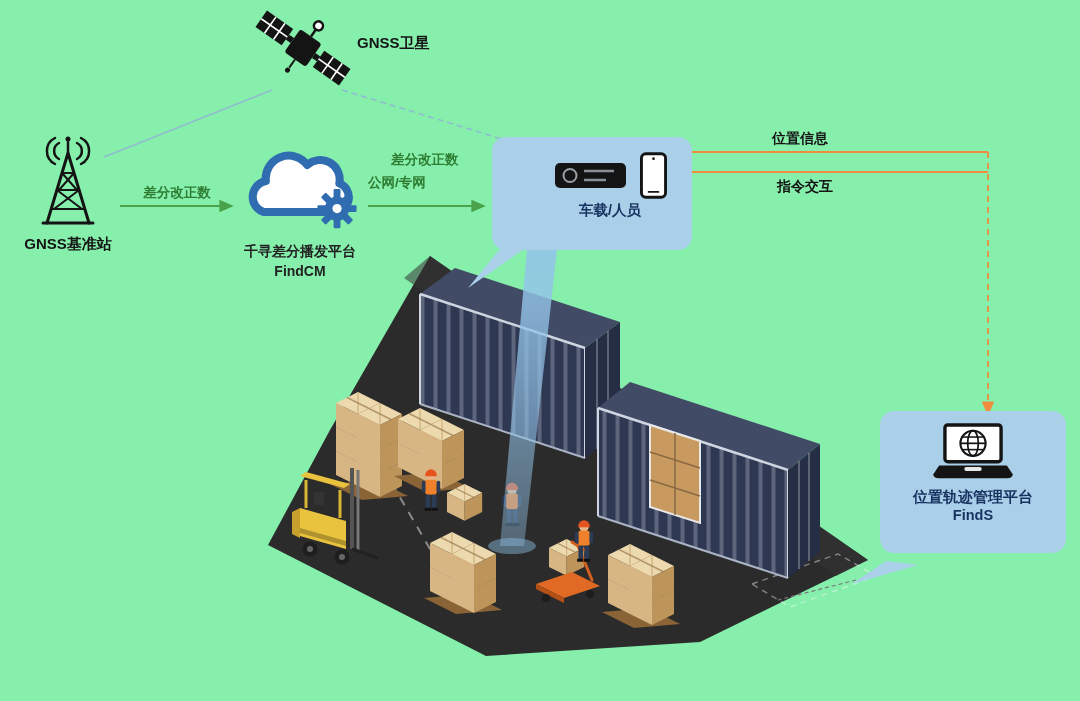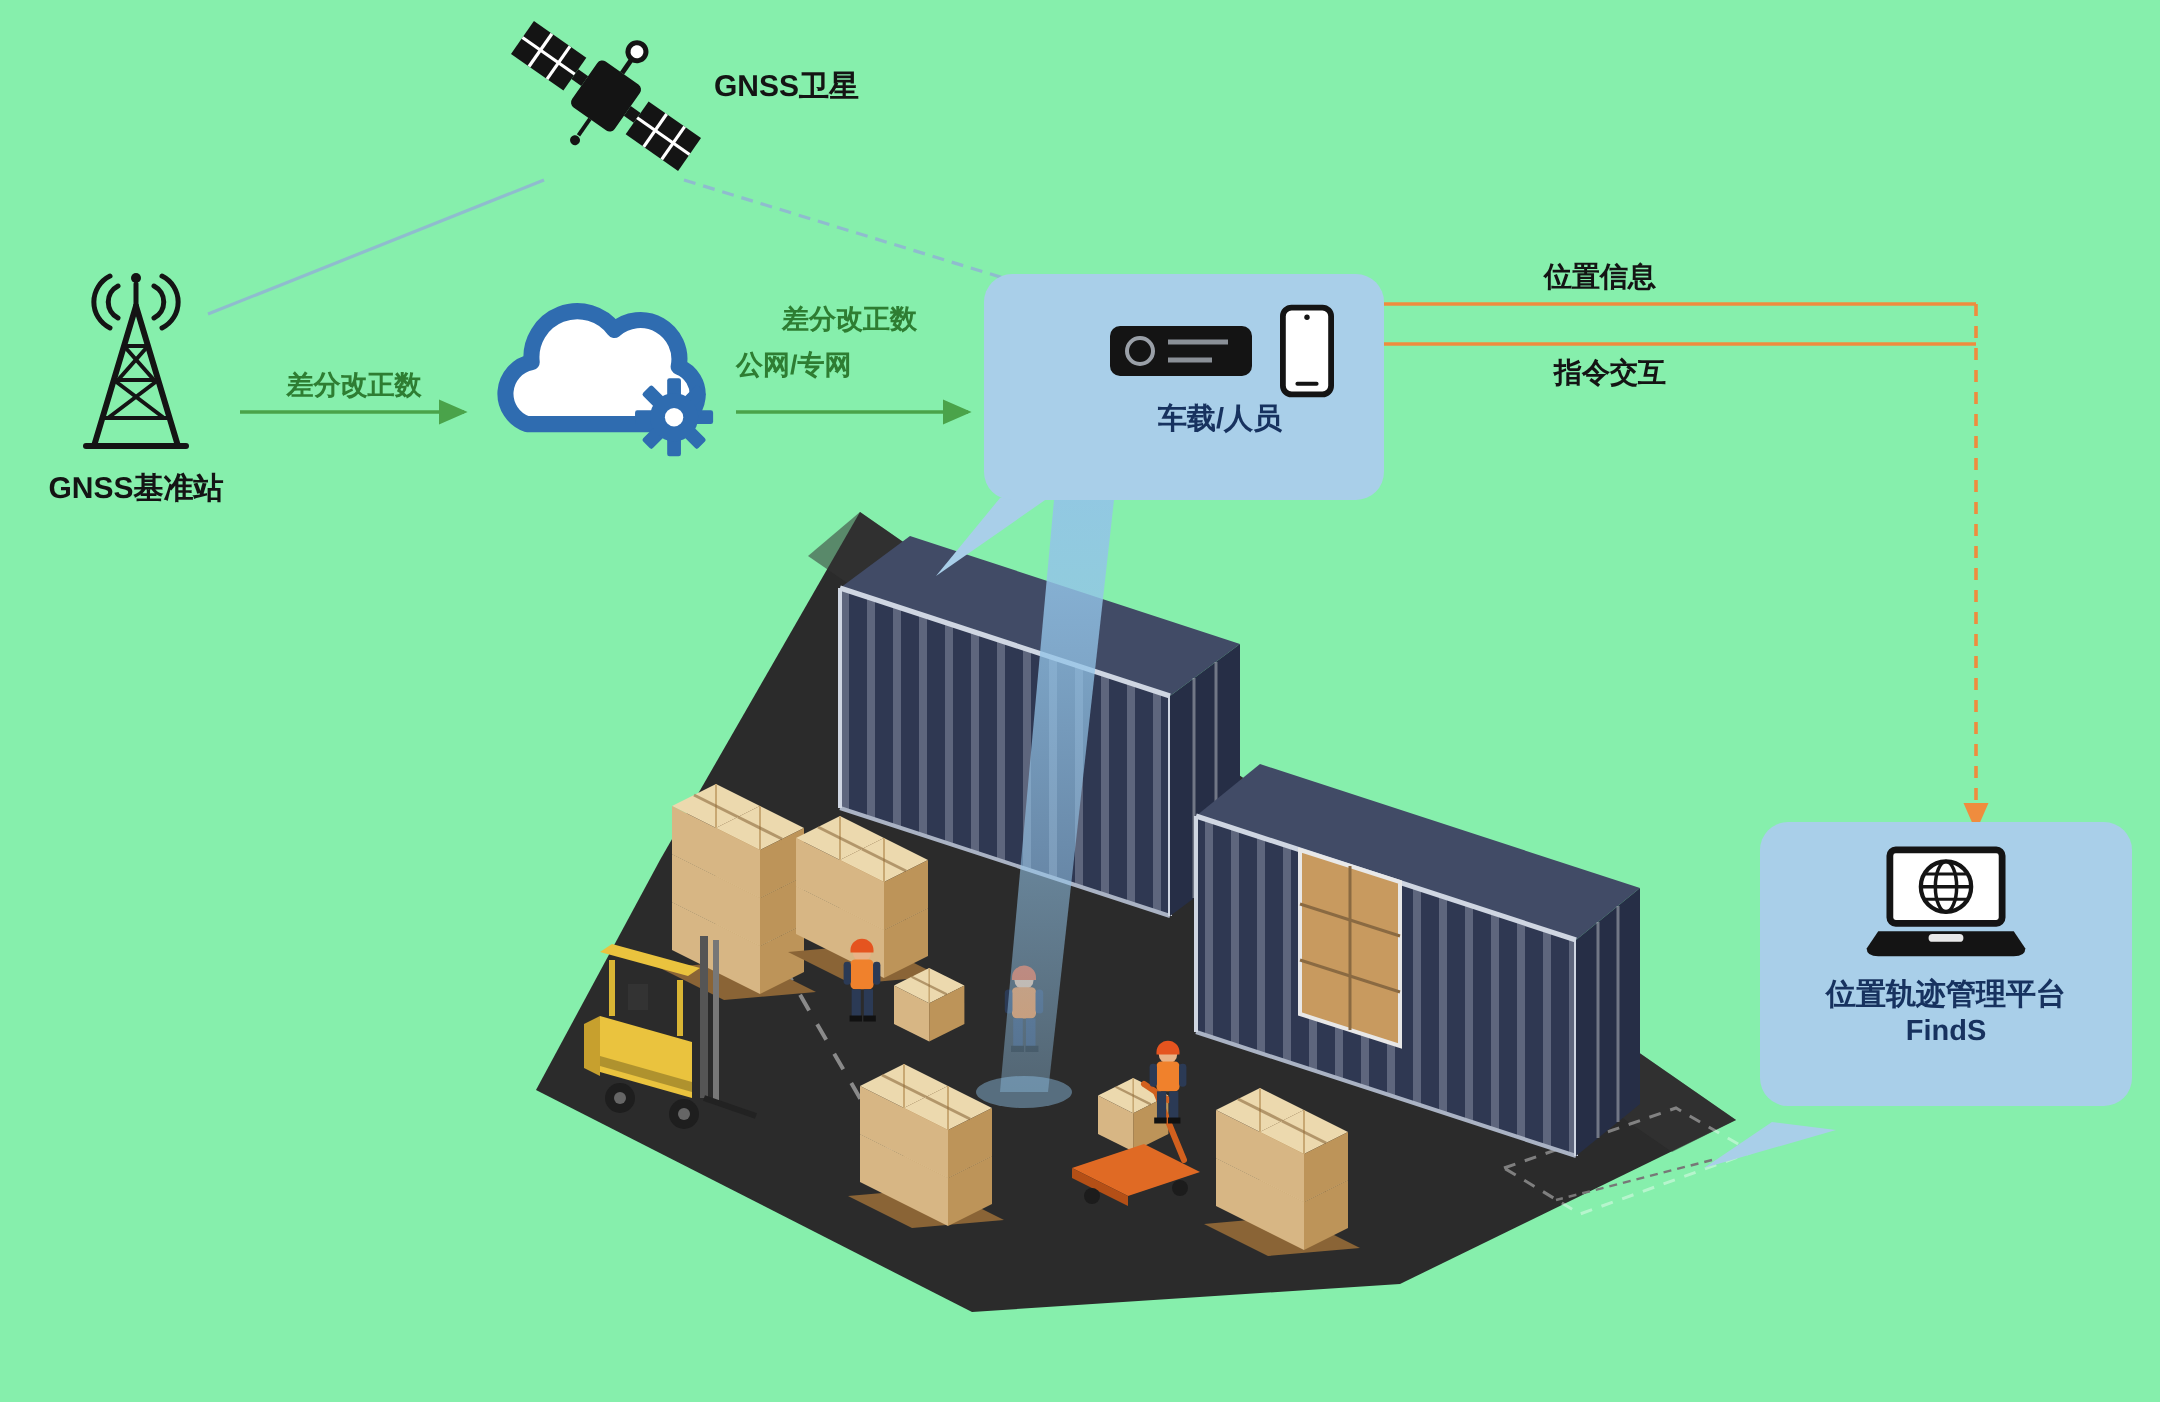--- a/index.html
+++ b/index.html
@@ -236,20 +236,24 @@
         <rect x="-3" y="-17" width="6" height="8" rx="1" transform="rotate(135)"></rect>
         <rect x="-3" y="-17" width="6" height="8" rx="1" transform="rotate(180)"></rect>
         <rect x="-3" y="-17" width="6" height="8" rx="1" transform="rotate(225)"></rect>
         <rect x="-3" y="-17" width="6" height="8" rx="1" transform="rotate(270)"></rect>
         <rect x="-3" y="-17" width="6" height="8" rx="1" transform="rotate(315)"></rect>
       </g>
       <circle r="10.5" fill="#2f6cb0"></circle>
       <circle r="4" fill="#fff"></circle>
     </g>
   </svg>
+  <div class="cloud-cap" style="left:224px;top:241px;width:152px;">
+    <div>千寻差分播发平台</div>
+    <div>FindCM</div>
+  </div>
 
   <div class="label lbl-black-sm lbl-center" style="left:735px;top:130px;width:130px;">位置信息</div>
   <div class="label lbl-black-sm lbl-center" style="left:740px;top:178px;width:130px;">指令交互</div>
 
   <div class="bubble" style="left:492px;top:137px;width:164px;height:113px;padding-left:36px;">
     <div class="dev-row">
       <svg width="74" height="31" viewBox="0 0 74 31">
         <rect x="1" y="3" width="71" height="25" rx="5" fill="#141414"></rect>
         <circle cx="16" cy="15.5" r="6.5" fill="none" stroke="#9aa0a8" stroke-width="2"></circle>
         <line x1="30" y1="11" x2="60" y2="11" stroke="#8a9097" stroke-width="2.5"></line>

